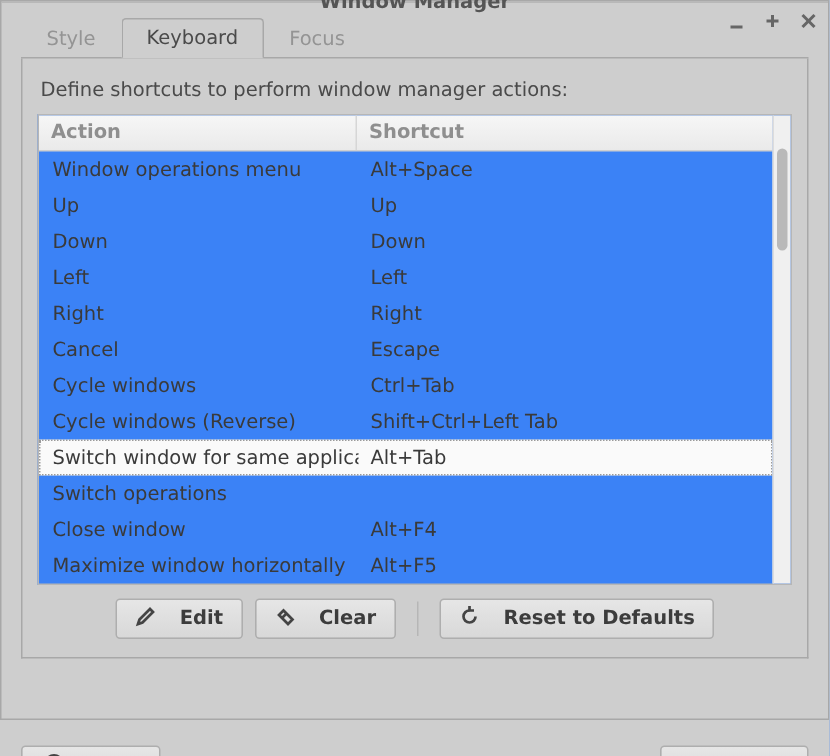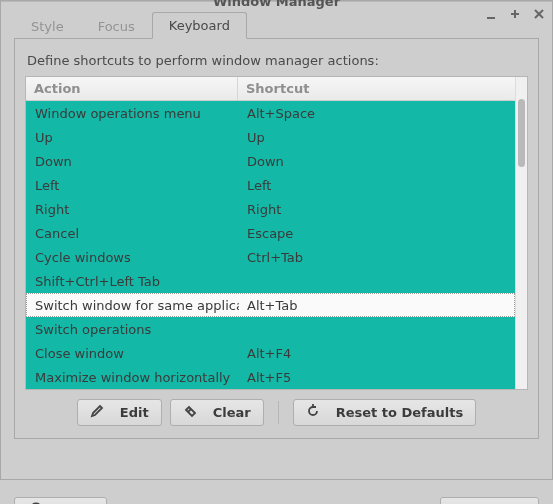--- a/index.html
+++ b/index.html
@@ -82,21 +82,21 @@
     color: #4a4a4a;
   }
 
   .tablewrap {
     flex: 1;
     display: flex;
     min-height: 0;
   }
   .tablebox {
     flex: 1;
-    background: #14b8a6;
+    background: #3b82f6;
     border: 1px solid #b6b6b6;
     display: flex;
     min-height: 0;
   }
   .cols {
     flex: 1;
     display: flex; flex-direction: column;
     min-height: 0;
   }
   .headrow {
@@ -213,22 +213,22 @@
             <line x1="10" y1="2" x2="2" y2="10"></line>
           </svg>
       </div>
     </div>
   </div>
 
   <div class="content">
 
     <div class="tabs">
       <div class="tab">Style</div>
+      <div class="tab active">Keyboard</div>
       <div class="tab">Focus</div>
-      <div class="tab active">Keyboard</div>
     </div>
 
     <div class="panel">
       <div class="desc">Define shortcuts to perform window manager actions:</div>
 
       <div class="tablewrap">
         <div class="tablebox">
           <div class="cols">
             <div class="headrow">
               <div class="hcell action">Action</div>
@@ -257,20 +257,21 @@
                 </div>
                 <div class="row">
                   <div class="cell action">Cancel</div>
                   <div class="cell shortcut">Escape</div>
                 </div>
                 <div class="row">
                   <div class="cell action">Cycle windows</div>
                   <div class="cell shortcut">Ctrl+Tab</div>
                 </div>
                 <div class="row">
+                  <div class="cell action">Cycle windows (Reverse)</div>
                   <div class="cell shortcut">Shift+Ctrl+Left Tab</div>
                 </div>
                 <div class="row selected">
                   <div class="cell action">Switch window for same application</div>
                   <div class="cell shortcut">Alt+Tab</div>
                 </div>
                 <div class="row">
                   <div class="cell action">Switch operations</div>
                   <div class="cell shortcut"></div>
                 </div>

